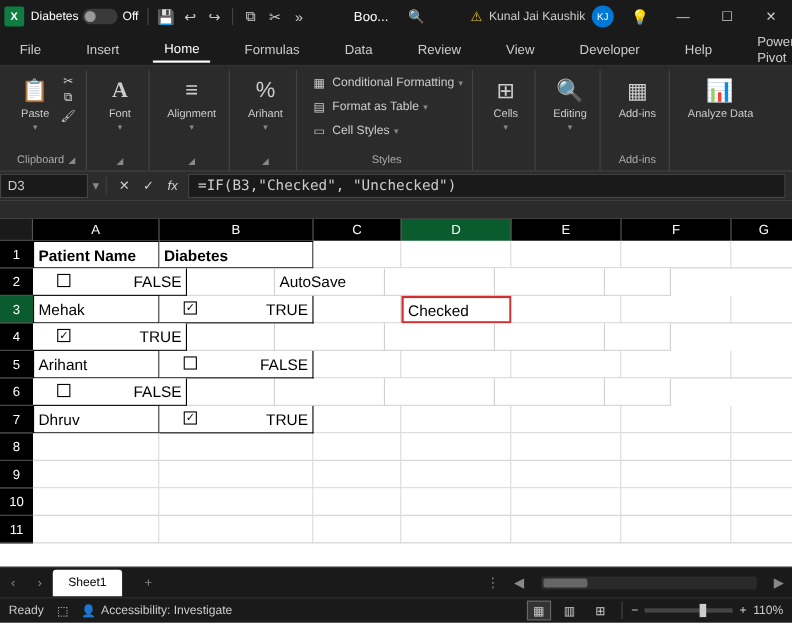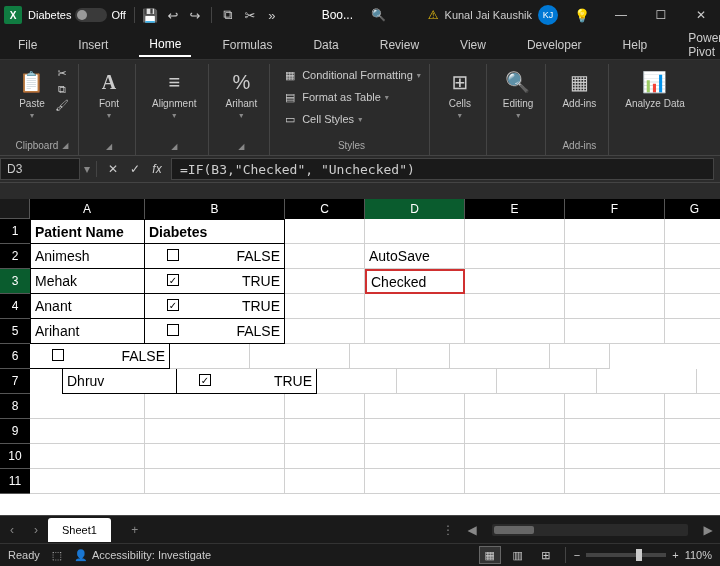--- a/index.html
+++ b/index.html
@@ -297,21 +297,20 @@
       <div class="cell-row">
         <div class="cell hdr" style="width: 115px; border-width: 1px; border-style: solid; border-color: rgb(0, 0, 0);">Patient Name</div>
         <div class="cell hdr" style="width: 140px; border-right: 1px solid rgb(0, 0, 0); border-bottom: 1px solid rgb(0, 0, 0); border-top: 1px solid rgb(0, 0, 0);">Diabetes</div>
         <div class="cell" style="width: 80px;"></div>
         <div class="cell" style="width: 100px;"></div>
         <div class="cell" style="width: 100px;"></div>
         <div class="cell" style="width: 100px;"></div>
         <div class="cell" style="width: 60px;"></div>
       </div>
       <div class="cell-row">
-        <div class="cell" style="width: 115px; border-right: 1px solid rgb(0, 0, 0); border-bottom: 1px solid rgb(0, 0, 0); border-left: 1px solid rgb(0, 0, 0);">Animesh</div>
         <div class="cell right" style="width: 140px; border-right: 1px solid rgb(0, 0, 0); border-bottom: 1px solid rgb(0, 0, 0); position: relative;">
           <span class="chk" style="position: absolute; left: 22px; top: 5px;"></span>
           <span style="margin-left: auto;">FALSE</span>
         </div>
         <div class="cell" style="width: 80px;"></div>
         <div class="cell" style="width: 100px;">AutoSave</div>
         <div class="cell" style="width: 100px;"></div>
         <div class="cell" style="width: 100px;"></div>
         <div class="cell" style="width: 60px;"></div>
       </div>
@@ -321,21 +320,20 @@
           <span class="chk" style="position: absolute; left: 22px; top: 5px;">✓</span>
           <span style="margin-left: auto;">TRUE</span>
         </div>
         <div class="cell" style="width: 80px;"></div>
         <div class="cell redbox" style="width: 100px; text-align: center;">Checked</div>
         <div class="cell" style="width: 100px;"></div>
         <div class="cell" style="width: 100px;"></div>
         <div class="cell" style="width: 60px;"></div>
       </div>
       <div class="cell-row">
-        <div class="cell" style="width: 115px; border-right: 1px solid rgb(0, 0, 0); border-bottom: 1px solid rgb(0, 0, 0); border-left: 1px solid rgb(0, 0, 0);">Anant</div>
         <div class="cell right" style="width: 140px; border-right: 1px solid rgb(0, 0, 0); border-bottom: 1px solid rgb(0, 0, 0); position: relative;">
           <span class="chk" style="position: absolute; left: 22px; top: 5px;">✓</span>
           <span style="margin-left: auto;">TRUE</span>
         </div>
         <div class="cell" style="width: 80px;"></div>
         <div class="cell" style="width: 100px;"></div>
         <div class="cell" style="width: 100px;"></div>
         <div class="cell" style="width: 100px;"></div>
         <div class="cell" style="width: 60px;"></div>
       </div>
@@ -356,21 +354,21 @@
           <span class="chk" style="position: absolute; left: 22px; top: 5px;"></span>
           <span style="margin-left: auto;">FALSE</span>
         </div>
         <div class="cell" style="width: 80px;"></div>
         <div class="cell" style="width: 100px;"></div>
         <div class="cell" style="width: 100px;"></div>
         <div class="cell" style="width: 100px;"></div>
         <div class="cell" style="width: 60px;"></div>
       </div>
       <div class="cell-row">
-        <div class="cell" style="width: 115px; border-right: 1px solid rgb(0, 0, 0); border-bottom: 1px solid rgb(0, 0, 0); border-left: 1px solid rgb(0, 0, 0); margin-left: 32px;">Dhruv</div>
+        <div class="cell" style="width: 115px; border-right: 1px solid rgb(0, 0, 0); border-bottom: 1px solid rgb(0, 0, 0); border-left: 1px solid rgb(0, 0, 0);">Dhruv</div>
         <div class="cell right" style="width: 140px; border-right: 1px solid rgb(0, 0, 0); border-bottom: 1px solid rgb(0, 0, 0); position: relative;">
           <span class="chk" style="position: absolute; left: 22px; top: 5px;">✓</span>
           <span style="margin-left: auto;">TRUE</span>
         </div>
         <div class="cell" style="width: 80px;"></div>
         <div class="cell" style="width: 100px;"></div>
         <div class="cell" style="width: 100px;"></div>
         <div class="cell" style="width: 100px;"></div>
         <div class="cell" style="width: 60px;"></div>
       </div>

